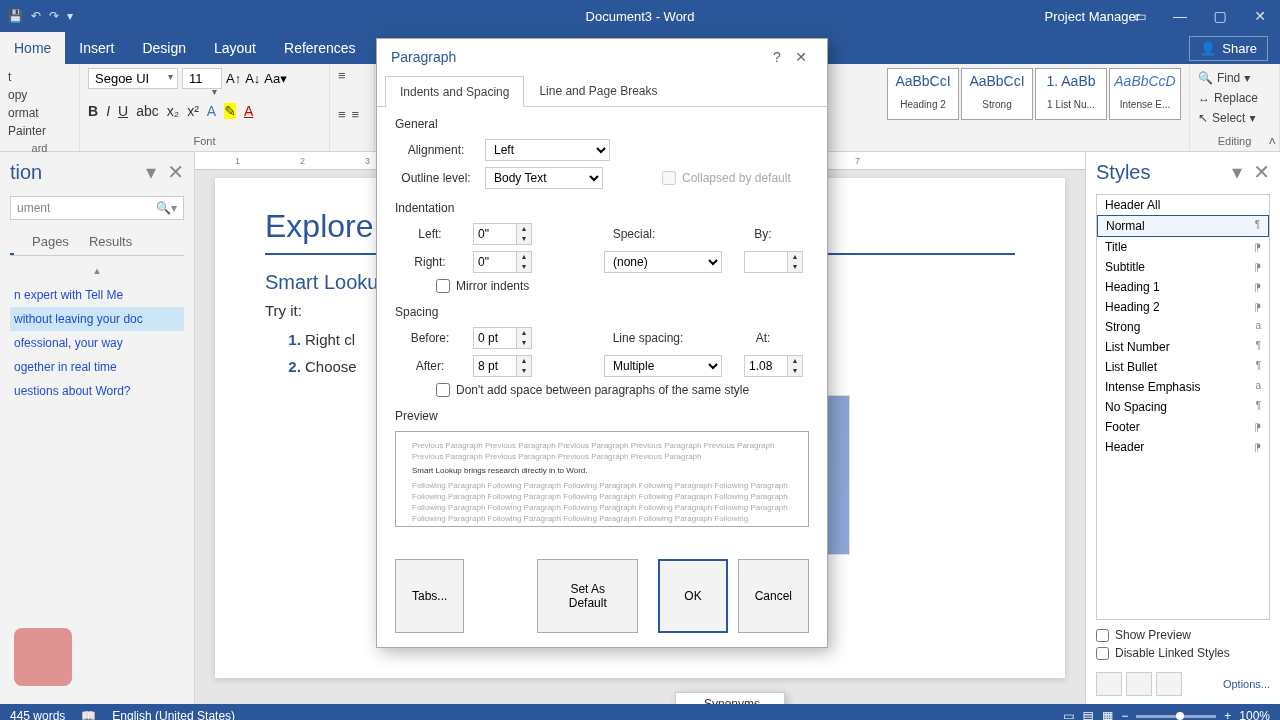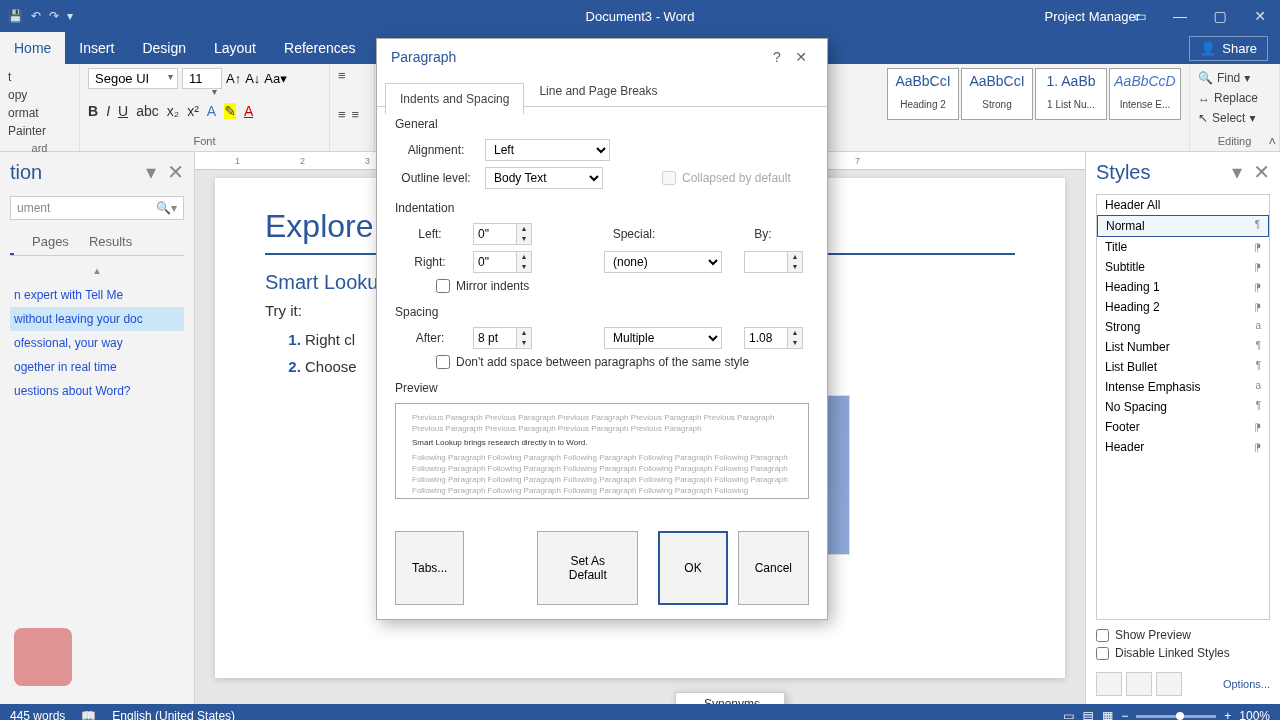--- a/index.html
+++ b/index.html
@@ -78,21 +78,21 @@
 .zoom-slider { width: 80px; height: 3px; background: rgba(255,255,255,0.5); position: relative; }
 .zoom-slider::after { content: ''; position: absolute; width: 8px; height: 8px; background: #fff; border-radius: 50%; top: -3px; left: 50%; }
 
 
 .dialog { position: absolute; left: 376px; top: 38px; width: 452px; background: #fff; border: 1px solid #aaa; box-shadow: 4px 4px 16px rgba(0,0,0,0.3); z-index: 100; }
 .dialog-title { padding: 10px 14px; font-size: 14px; color: #2b579a; display: flex; align-items: center; }
 .dialog-title .spacer { flex: 1; }
 .dialog-title .help, .dialog-title .close { width: 24px; text-align: center; color: #666; cursor: pointer; font-size: 14px; }
 .dialog-tabs { display: flex; border-bottom: 1px solid #ccc; padding: 0 8px; }
 .dialog-tabs span { padding: 8px 14px; font-size: 12px; color: #444; cursor: pointer; border: 1px solid transparent; border-bottom: none; }
-.dialog-tabs span.active { border-color: #ccc; background: #fff; position: relative; top: 8px; }
+.dialog-tabs span.active { border-color: #ccc; background: #fff; position: relative; top: 1px; }
 .dialog-body { padding: 10px 18px; font-size: 12px; color: #333; }
 .sect { margin-bottom: 12px; }
 .sect-title { font-size: 12px; margin-bottom: 8px; }
 .frow { display: flex; align-items: center; margin-bottom: 6px; gap: 8px; }
 .flabel { width: 82px; text-align: center; }
 .fselect { border: 1px solid #ccc; padding: 2px 4px; font-size: 12px; height: 22px; background: #fff; }
 .fspinner { display: flex; }
 .fspinner input { border: 1px solid #ccc; width: 44px; padding: 2px 4px; font-size: 12px; height: 22px; }
 .fspinner .spins { display: flex; flex-direction: column; border: 1px solid #ccc; border-left: none; }
 .fspinner .spins span { font-size: 7px; width: 14px; height: 10px; text-align: center; line-height: 10px; background: #f3f3f3; cursor: pointer; }
@@ -439,20 +439,34 @@
           </div>
       </div>
       <label class="fcheck">
           <input type="checkbox" style="">
           <span>Mirror indents</span>
         </label>
     </div>
     <div class="sect">
       <div class="sect-title">Spacing</div>
       <div class="frow">
+        <span class="flabel" style="width:70px">Before:</span>
+        <div class="fspinner">
+            <input value="0 pt" style="">
+            <div class="spins">
+              <span>▲</span>
+              <span>▼</span>
+            </div>
+          </div>
+        <span style="width:56px"></span>
+        <span class="flabel" style="width:88px">Line spacing:</span>
+        <span style="width:40px"></span>
+        <span class="flabel" style="width:30px">At:</span>
+      </div>
+      <div class="frow">
         <span class="flabel" style="width:70px">After:</span>
         <div class="fspinner">
             <input value="8 pt" style="">
             <div class="spins">
               <span>▲</span>
               <span>▼</span>
             </div>
           </div>
         <span style="width:56px"></span>
         <select class="fselect" style="width:118px"><option>Multiple</option></select>

